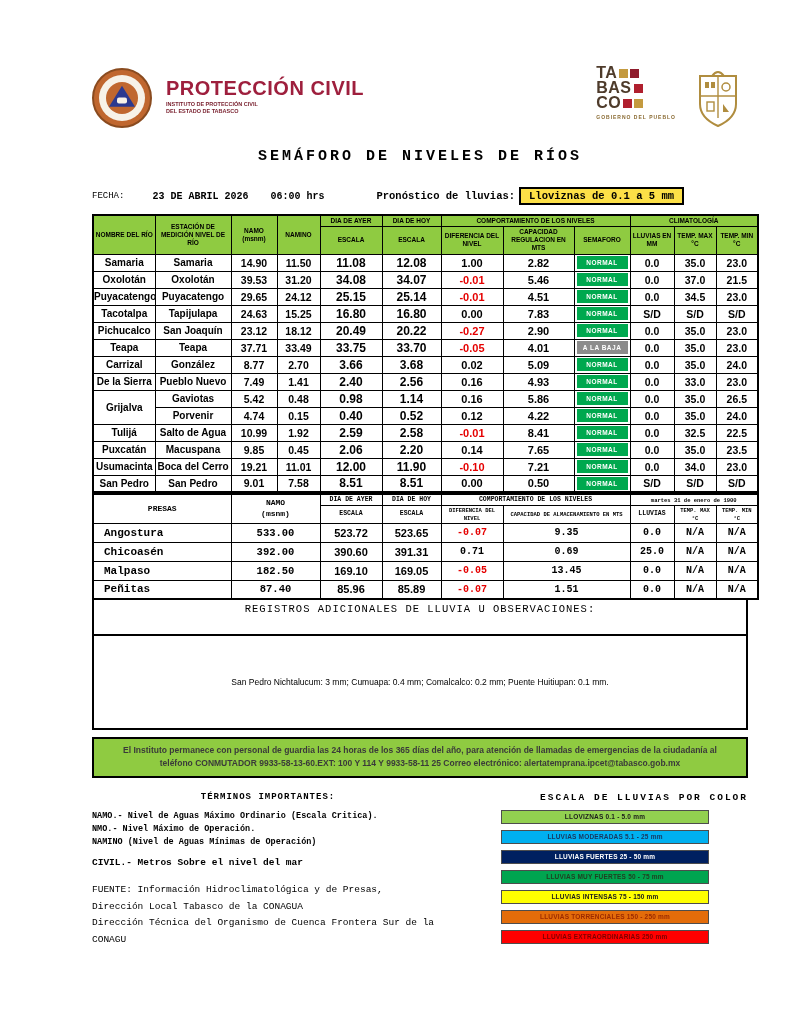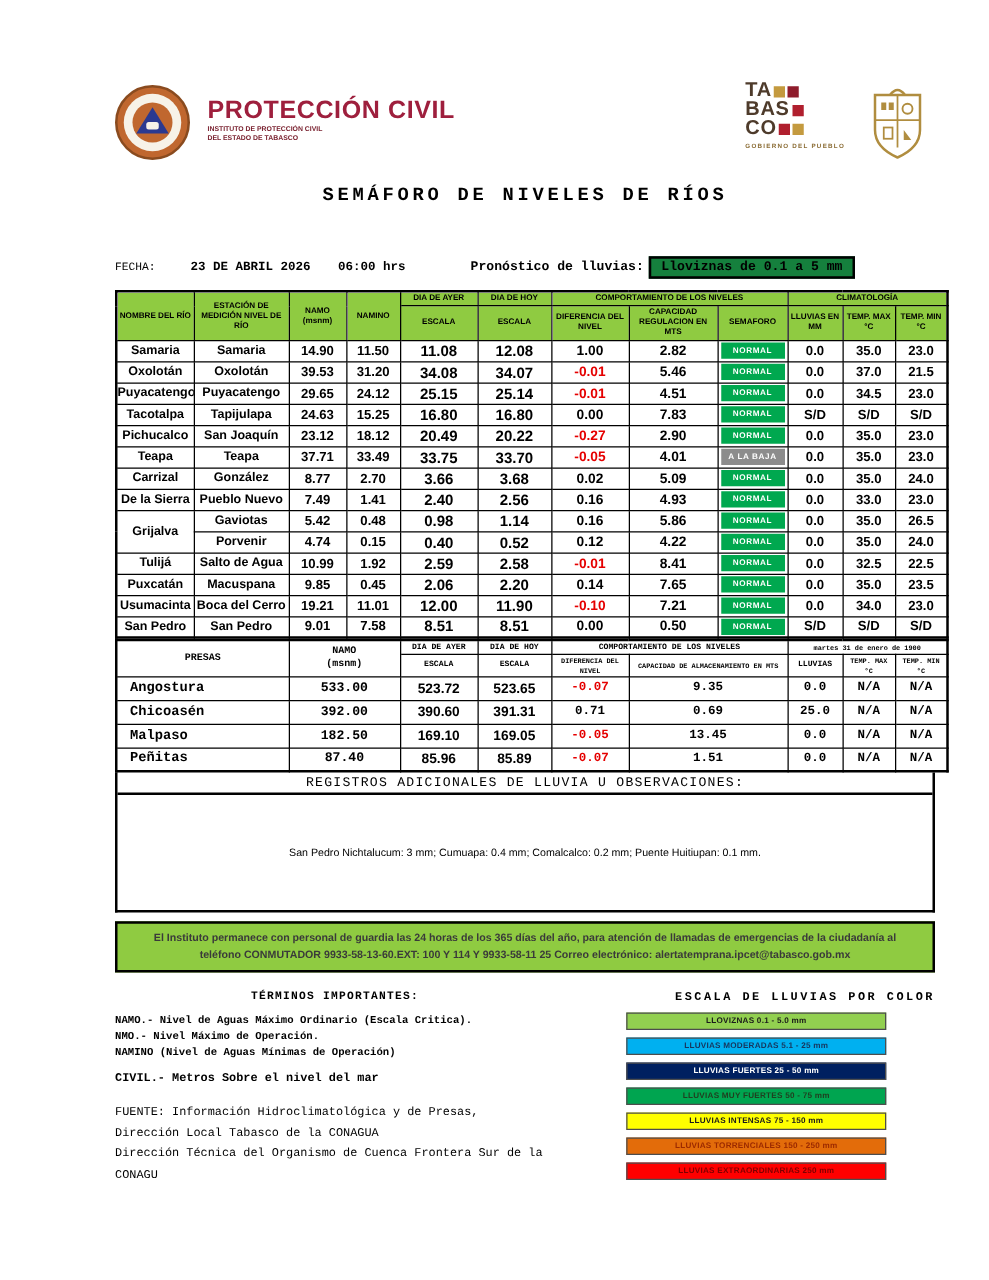--- a/index.html
+++ b/index.html
@@ -22,26 +22,26 @@
   .tab-word { text-align:left; }
   .tab-line { display:flex; align-items:center; gap:2px; }
   .tab-line span { font-size:16px; font-weight:bold; color:#4e3b2b; line-height:.93; letter-spacing:.5px; }
   .glyph { width:9px; height:9px; display:inline-block; }
   .g-gold { background:#c49a3f; } .g-red { background:#b01f2e; } .g-dark { background:#8f1c2c; }
   .tab-sub { font-size:5px; font-weight:bold; color:#8a6b33; letter-spacing:1px; margin-top:3px; }
   .coat { margin-left:16px; margin-top:0; }
 
   
   .doc-title { text-align:center; font-family:"Liberation Mono", monospace; font-weight:bold; font-size:15px; letter-spacing:3px; margin-top:10px; }
-  .dateline { display:flex; align-items:center; margin-top:40px; font-family:"Liberation Mono", monospace; }
+  .dateline { display:flex; align-items:center; margin-top:22px; font-family:"Liberation Mono", monospace; }
   .fecha-label { font-size:9px; }
   .fecha-value { font-size:10px; font-weight:bold; margin-left:28px; }
   .hora-value { font-size:10px; font-weight:bold; margin-left:22px; }
   .forecast-label { font-size:10.5px; font-weight:bold; margin-left:52px; }
-  .forecast-box { margin-left:4px; background:#15803d; border:2px solid #000; font-size:10.5px; font-weight:bold; padding:1px 8px; white-space:nowrap; }
+  .forecast-box { margin-left:4px; background:#fde047; border:2px solid #000; font-size:10.5px; font-weight:bold; padding:1px 8px; white-space:nowrap; }
 
   
   table { border-collapse:collapse; width:656px; table-layout:fixed; margin-top:8px; }
   td, th { border:1px solid #000; text-align:center; vertical-align:middle; overflow:hidden; }
   .rivers { border:2px solid #000; margin-top:9px; }
   .rivers th { background:#8fcb41; font-size:6.5px; font-weight:bold; line-height:1.25; padding:1px; }
   .rivers td { background:#fff; height:17px; }
   .c-name { font-size:10px; font-weight:bold; }
   .c-station { font-size:10px; font-weight:bold; }
   .c-nam { font-size:10.5px; font-weight:bold; }
@@ -56,21 +56,21 @@
   .presas td { height:19px; background:#fff; }
   .p-h1 { font-size:8px; }
   .p-h2 { font-size:6.5px; }
   .p-tiny { font-size:5.5px; font-weight:normal; }
   .p-name { text-align:left; padding-left:10px; font-size:11px; font-weight:bold; }
   .p-namo { font-size:10.5px; font-weight:bold; }
   .p-esc { font-family:"Liberation Sans", sans-serif; font-size:11px; font-weight:bold; }
   .p-num { font-size:10px; font-weight:bold; }
 
   .registros { border:2px solid #000; border-top:none; width:656px; }
-  .reg-title { border-bottom:2px solid #000; text-align:center; font-family:"Liberation Mono", monospace; font-size:10.5px; letter-spacing:1px; padding:3px 0 1px; }
+  .reg-title { border-bottom:2px solid #000; text-align:center; font-family:"Liberation Mono", monospace; font-size:10.5px; letter-spacing:1px; padding:3px 0 19px; }
   .reg-box { height:92px; display:flex; align-items:center; justify-content:center; }
   .reg-text { font-size:8.5px; font-weight:normal; }
 
   .notice { margin-top:7px; width:656px; background:#8fcb41; border:2px solid #000; padding:5px 14px 6px; text-align:center; font-size:8.5px; font-weight:bold; color:#3a3a3a; line-height:1.5; }
 
   
   .bottom { display:flex; margin-top:14px; }
   .terms { width:352px; font-family:"Liberation Mono", monospace; }
   .terms-title { text-align:center; font-size:9px; font-weight:bold; letter-spacing:1px; margin-bottom:8px; }
   .term { font-size:8.5px; font-weight:bold; line-height:1.55; }

